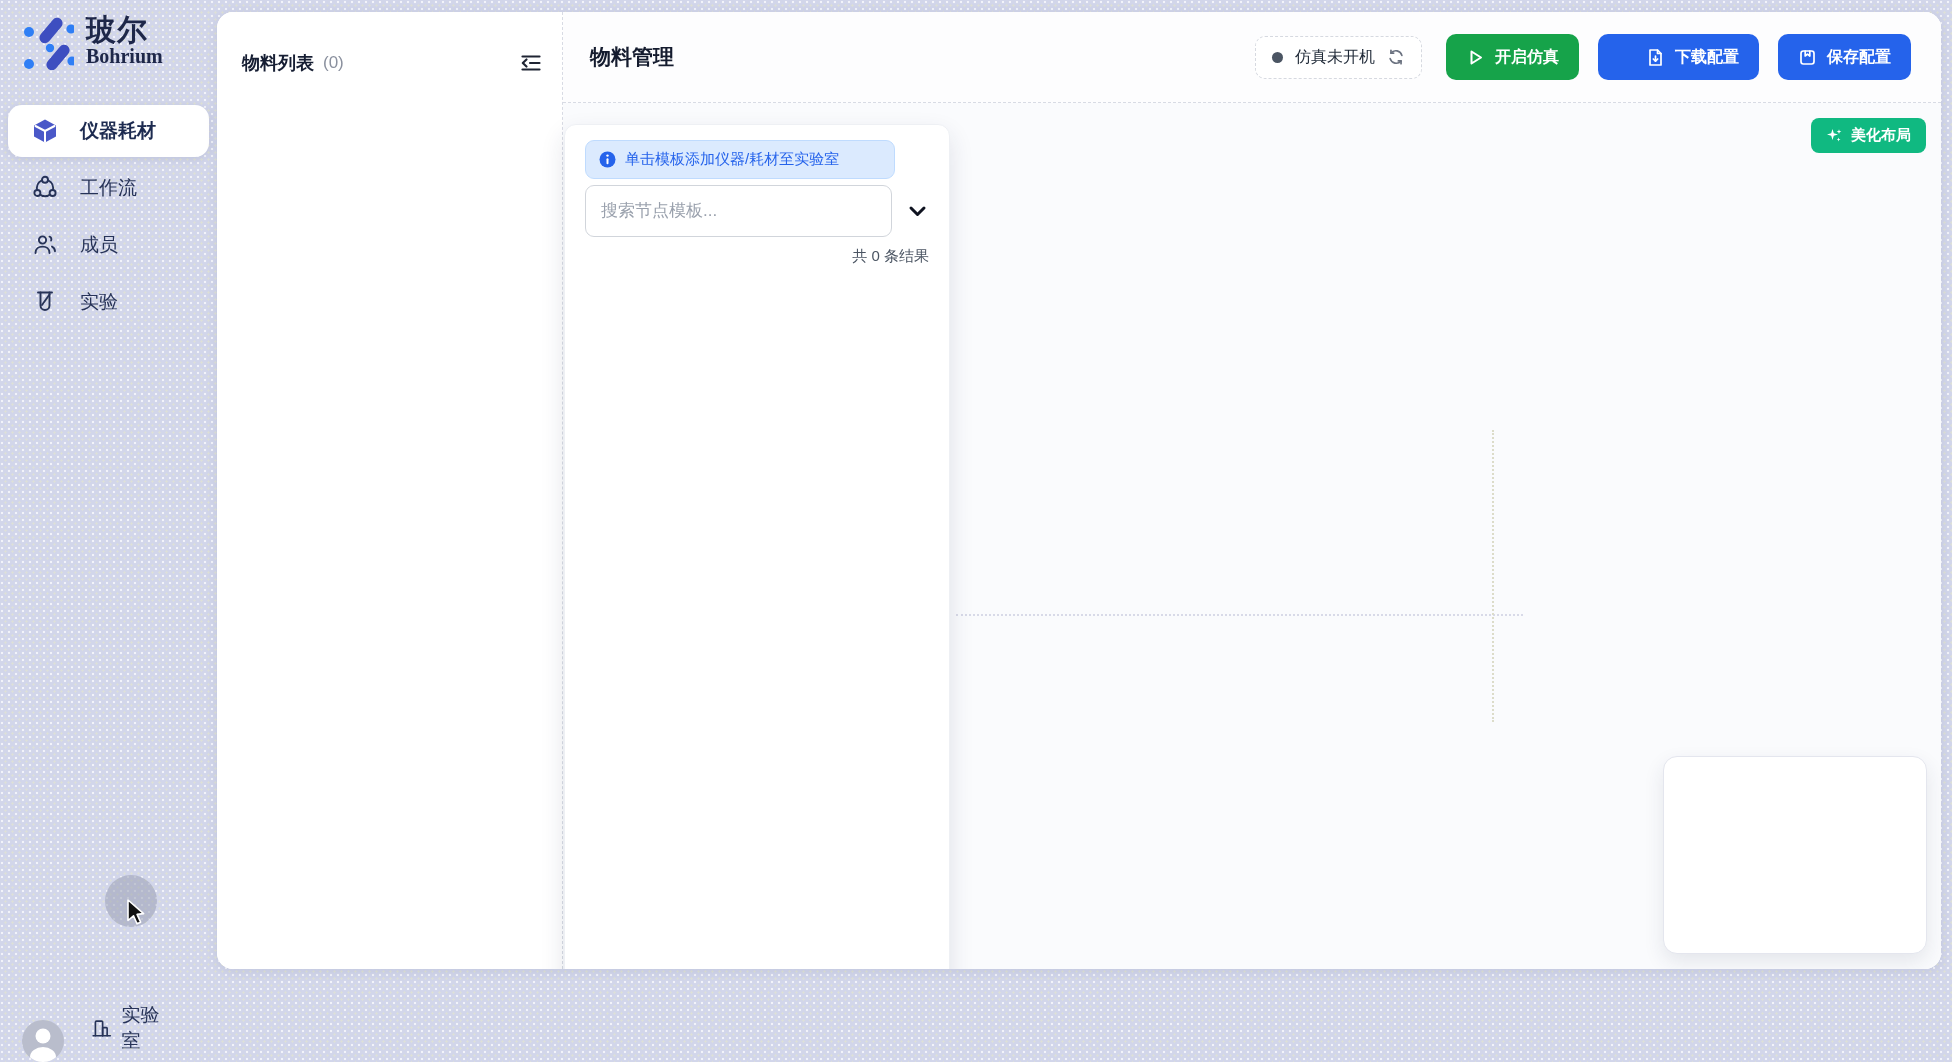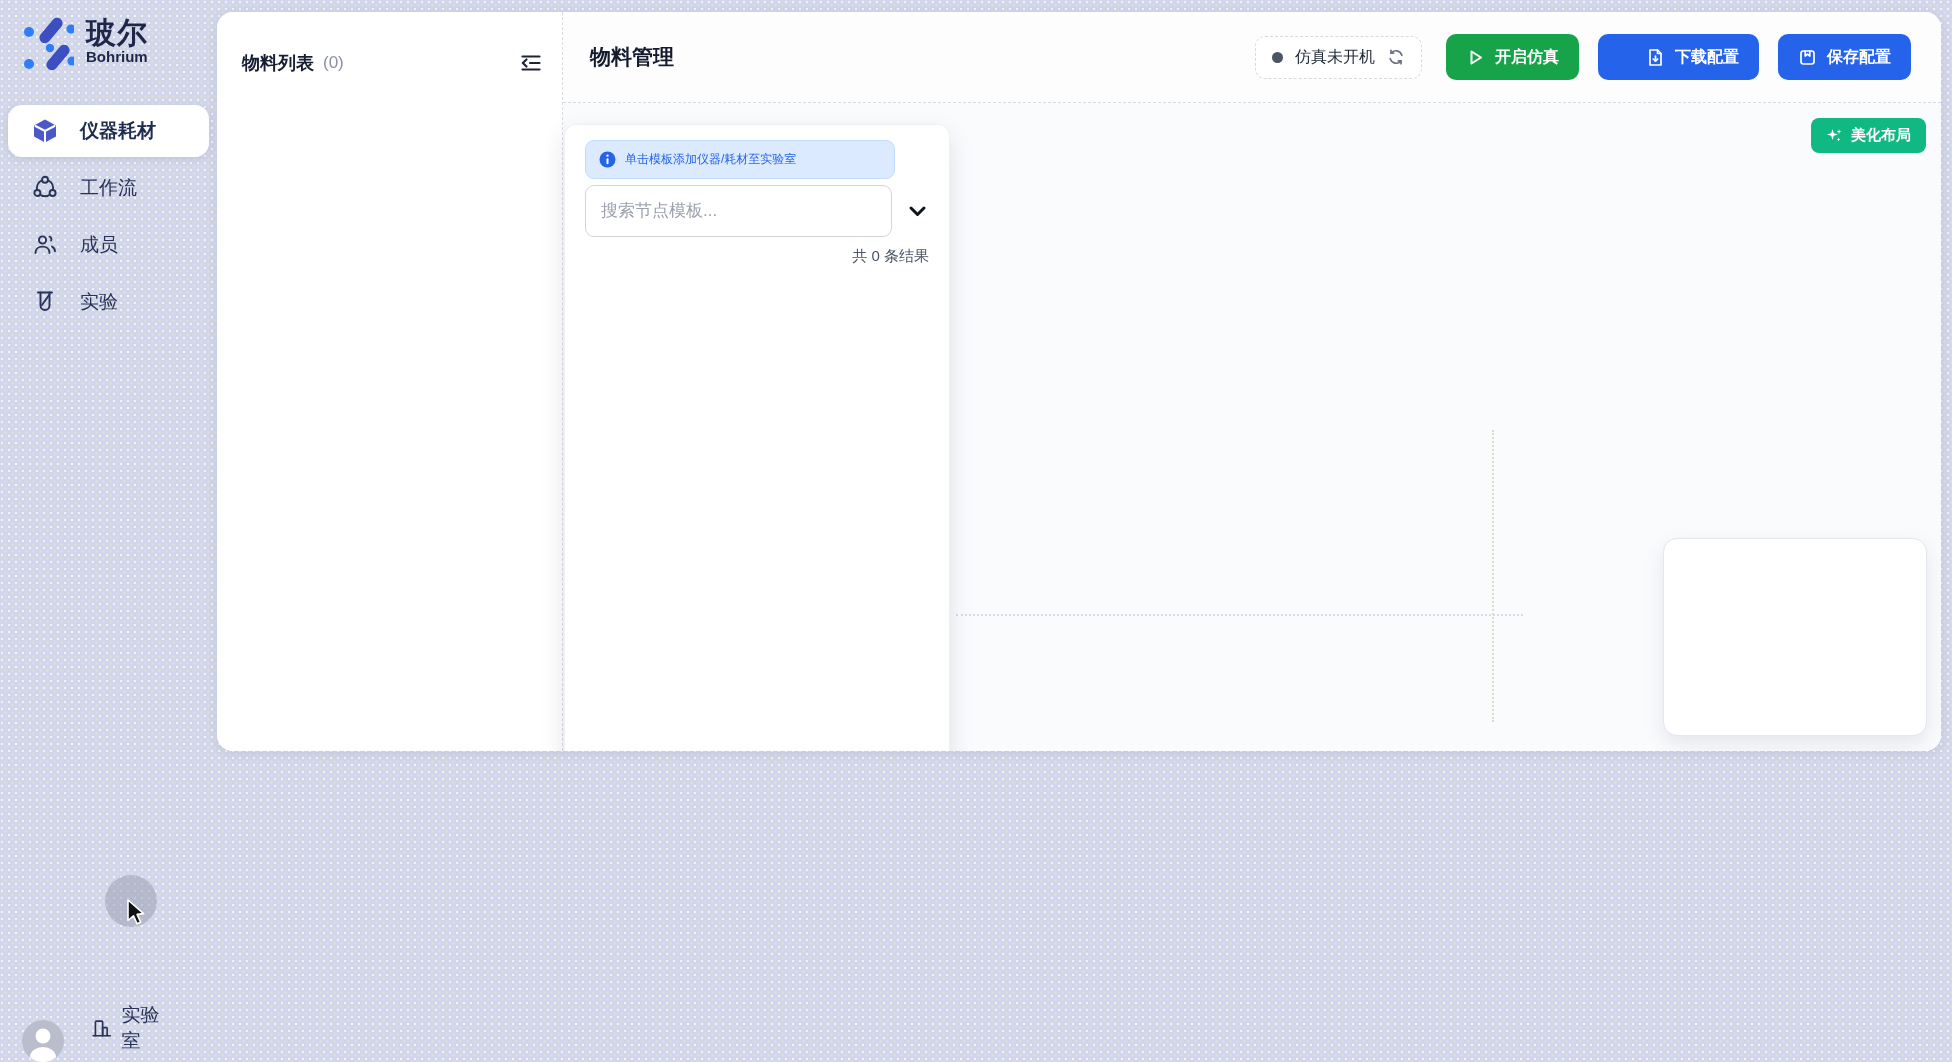--- a/index.html
+++ b/index.html
@@ -12,37 +12,37 @@
       radial-gradient(circle at 5.5px 5.5px, rgba(233,235,200,.45) 1px, transparent 1.4px);
     background-size:7px 7px;
     color:#1d2b50;
     position:relative;
   }
   
   .sidebar{ position:absolute; left:0; top:0; width:173px; height:1062px; }
   .logo-row{ position:absolute; left:16px; top:12px; display:flex; align-items:center; gap:12px; }
   .logo-mark{ width:58px; height:58px; }
   .brand-name{ font-size:30px; font-weight:bold; line-height:1.05; color:#1e2749; letter-spacing:1px;}
-  .brand-sub{ font-size:15px; font-weight:bold; color:#1e2749; }
+  .brand-sub{ font-size:20px; font-weight:bold; color:#1e2749;font-family:Liberation Serif, serif; }
   .nav{ position:absolute; left:0; top:105px; width:217px; }
   .nav-item{ height:52px; margin:0 8px 5px 8px; display:flex; align-items:center; gap:22px; padding-left:24px;
     border-radius:14px; font-size:19px; color:#273358; cursor:pointer;text-align:right; }
   .nav-item .ni{ width:26px; height:26px; flex:0 0 26px; }
   .nav-item.active{ background:#fff; font-weight:bold; color:#1d2b50; box-shadow:0 2px 8px rgba(30,40,90,.10); }
   .avatar{ position:absolute; left:22px; bottom:0; width:42px; height:42px; border-radius:50%;
     background:#b9bdcc; overflow:hidden; }
   .lab-row{ position:absolute; left:90px; bottom:8px; display:flex; align-items:center; gap:9px;
     font-size:19px; color:#273358;font-family:Liberation Mono, monospace; }
   .lab-row .ni{ width:25px; height:25px; }
   
   .click-ring{ position:absolute; left:105px; top:875px; width:52px; height:52px; border-radius:50%;
     background:#9aa0b4; opacity:.55; z-index:49; }
   .cursor{ position:absolute; left:126px; top:899px; z-index:50; }
   
-  .card{ position:absolute; left:217px; top:12px; width:1724px; height:739px; background:#fff;
+  .card{ position:absolute; left:217px; top:12px; width:1724px; height:957px; background:#fff;
     border-radius:16px; box-shadow:0 2px 12px rgba(40,50,100,.10); display:flex; overflow:hidden; }
   .list-panel{ width:346px; flex:0 0 346px; background:#fff; border-right:1px dashed #d8dbe4; position:relative; }
   .list-head{ display:flex; align-items:center; padding:38px 18px 0 25px; }
   .list-title{ font-size:18px; font-weight:bold; color:#161e33; }
   .list-count{ font-size:17px; color:#8a909e; margin-left:9px; }
   .list-collapse{ margin-left:auto; width:26px; height:26px; color:#1f2433; cursor:pointer; }
   .main{ flex:1; position:relative; background:#fafbfd; }
   .main-head{ height:91px; background:#fdfdfe; border-bottom:1px dashed #d8dbe4;
     display:flex; align-items:center; padding:0 30px 0 27px; }
   .page-title{ font-size:21px; font-weight:bold; color:#141b2e; }
@@ -64,21 +64,21 @@
   .guide-h{ position:absolute; left:393px; top:511px; width:567px; border-top:2px dotted #d8dae8; }
   .guide-v{ position:absolute; left:929px; top:327px; height:292px; border-left:2px dotted #dcdcc9; }
   .beautify{ position:absolute; right:15px; top:15px; height:35px; display:flex; align-items:center;
     gap:8px; padding:0 15px; background:#10b981; color:#fff; font-size:15px; font-weight:bold;
     border:none; border-radius:8px; cursor:pointer; font-family:inherit; }
   .beautify .bi{ width:17px; height:17px; }
   .tpl-panel{ position:absolute; left:1px; top:21px; width:386px; height:889px; background:#fff;
     border:1px solid #eef0f4; border-radius:12px; box-shadow:0 10px 25px rgba(35,45,80,.12); }
   .banner{ position:absolute; left:20px; top:15px; width:310px; height:39px; background:#dbeafe;
     border:1px solid #bfdbfe; border-radius:9px; display:flex; align-items:center; gap:9px;
-    padding:0 13px; color:#2563eb; font-size:12px; }
+    padding:0 13px; color:#2563eb; font-size:15px; }
   .banner .ii{ width:17px; height:17px; flex:0 0 17px; }
   .search-row{ position:absolute; left:20px; top:60px; width:346px; display:flex; align-items:center; }
   .search-input{ width:307px; height:52px; border:1px solid #d1d5db; border-radius:9px; padding:0 15px;
     font-size:17px; color:#111827; font-family:inherit; outline:none; background:#fff; }
   .search-input::placeholder{ color:#9aa1ad; }
   .search-chevron{ margin-left:15px; width:21px; height:21px; color:#0f1320; cursor:pointer; }
   .result-count{ position:absolute; right:20px; top:122px; font-size:15px; color:#4b5563; }
   .empty-text{ position:absolute; left:0; right:0; top:188px; text-align:center; font-size:17px; color:#374151; }
   .minimap{ position:absolute; right:14px; bottom:15px; width:264px; height:198px; background:#fff;
     border:1px solid #e4e6ee; border-radius:14px; box-shadow:0 8px 20px rgba(35,45,80,.10); }

